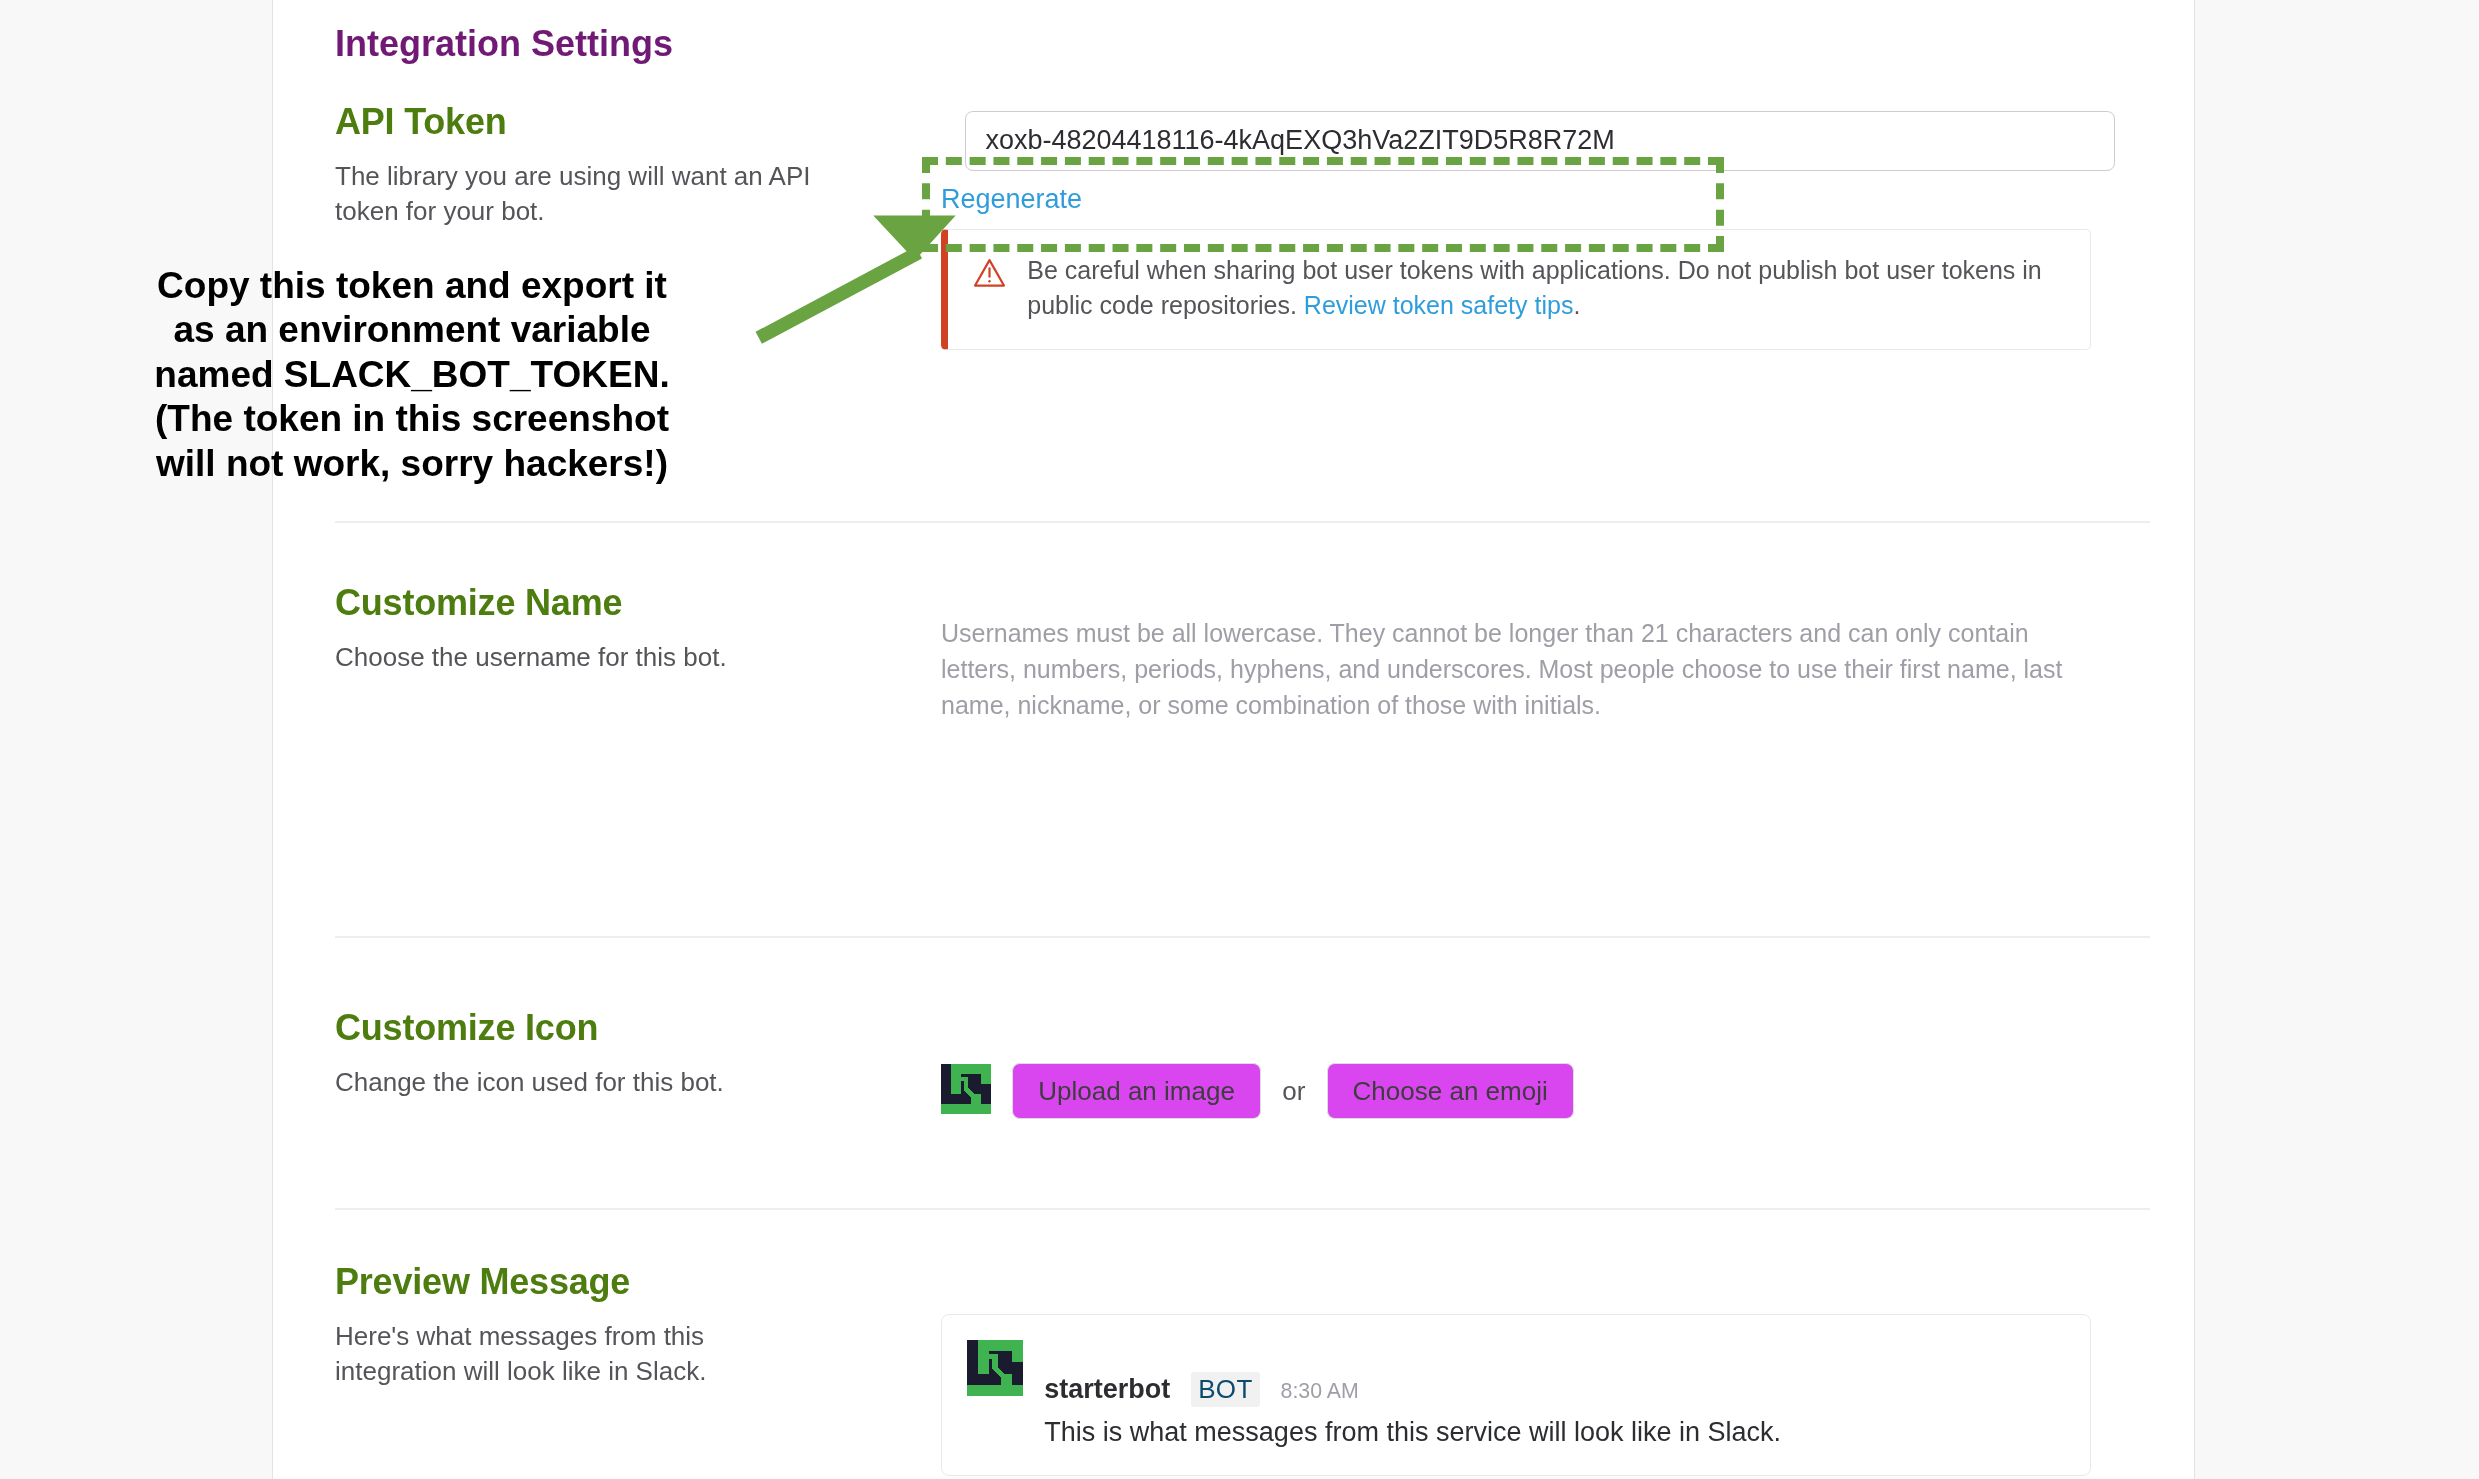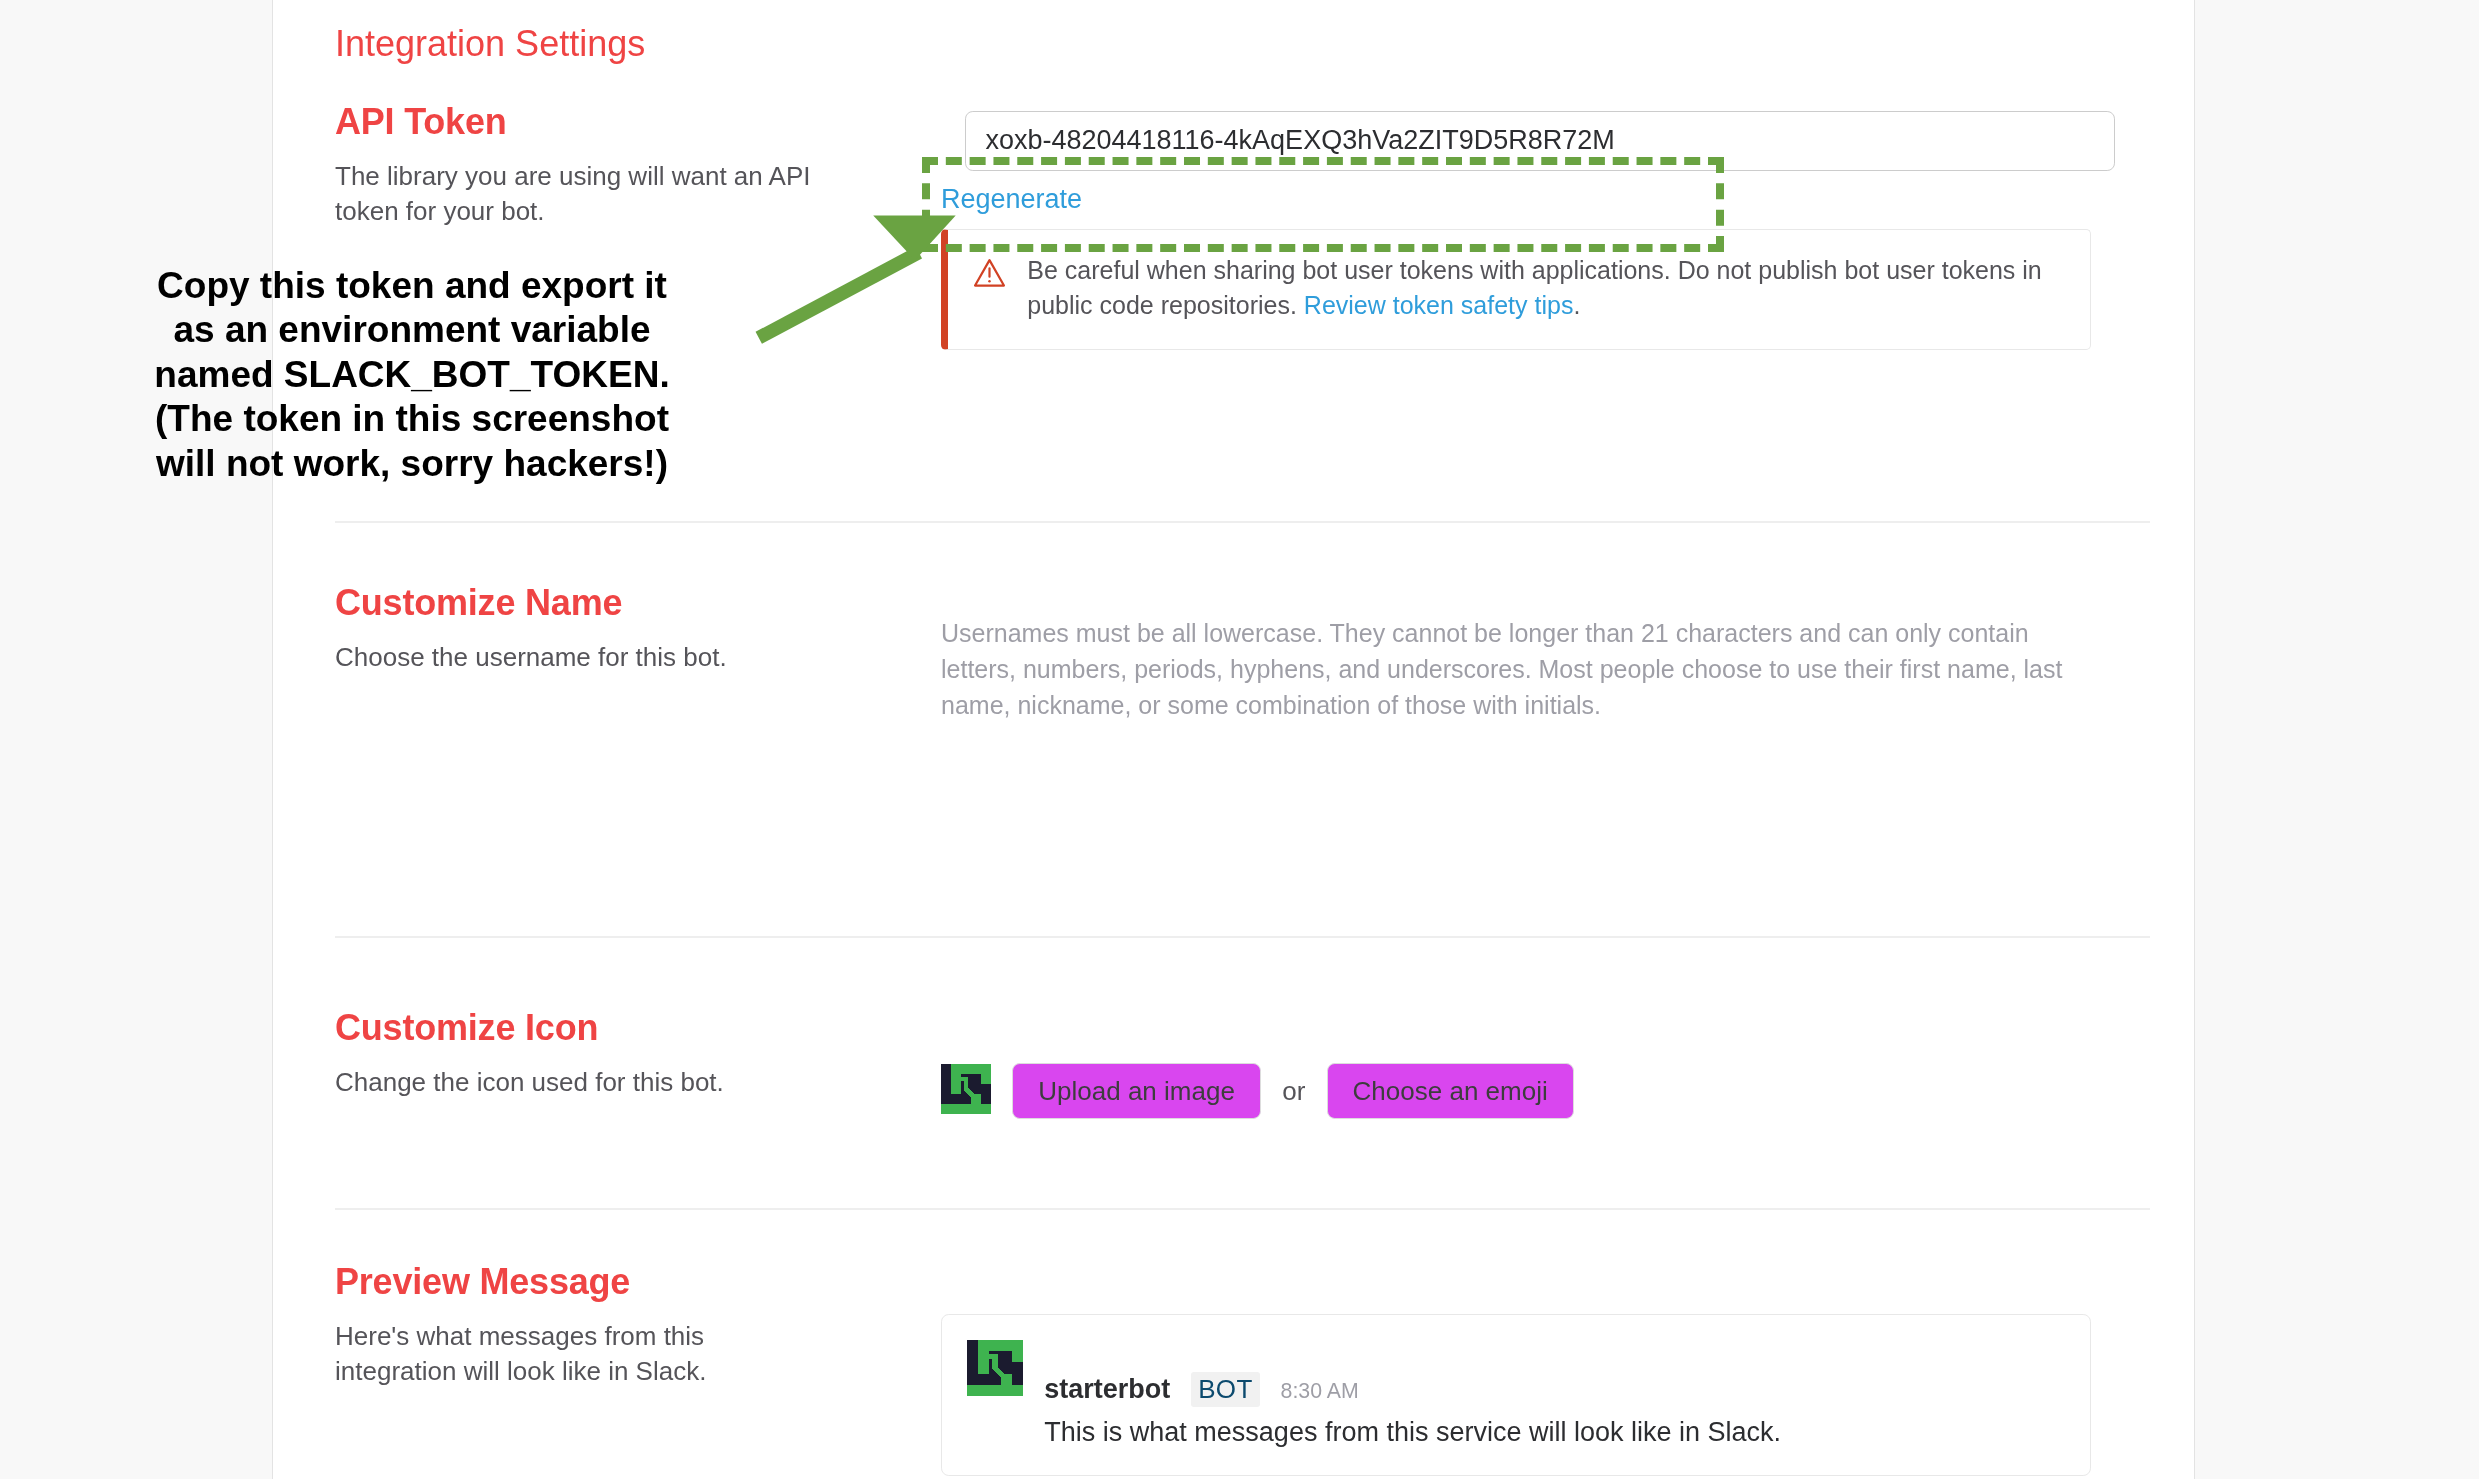--- a/index.html
+++ b/index.html
@@ -20,25 +20,25 @@
     border-right:1.9px solid #e3e3e3;
     box-sizing:border-box;
   }
   #left-gutter{position:absolute;left:0;top:0;width:272px;height:1480px;background:#f8f8f8;}
   #right-gutter{position:absolute;left:2195px;top:0;width:284px;height:1480px;background:#f8f8f8;}
 
   
   .content{position:absolute;left:335px;top:0;width:1756px;}
 
   .sec-title{
-    font-size:36px;font-weight:bold;color:#ef4444;
+    font-size:36px;font-weight:bold;color:#4d7c0f;
     letter-spacing:-0.2px;
   }
   .page-title{
-    font-size:36px;font-weight:normal;color:#ef4444;
+    font-size:36px;font-weight:bold;color:#701a75;
   }
 
   .row{position:relative;}
   .col-left{position:absolute;left:0;top:0;width:582px;}
   .col-right{position:absolute;left:606px;top:0;width:1150px;}
 
   .desc{
     font-size:26px;color:#555459;line-height:1.37;
     margin-top:15.5px;
   }

